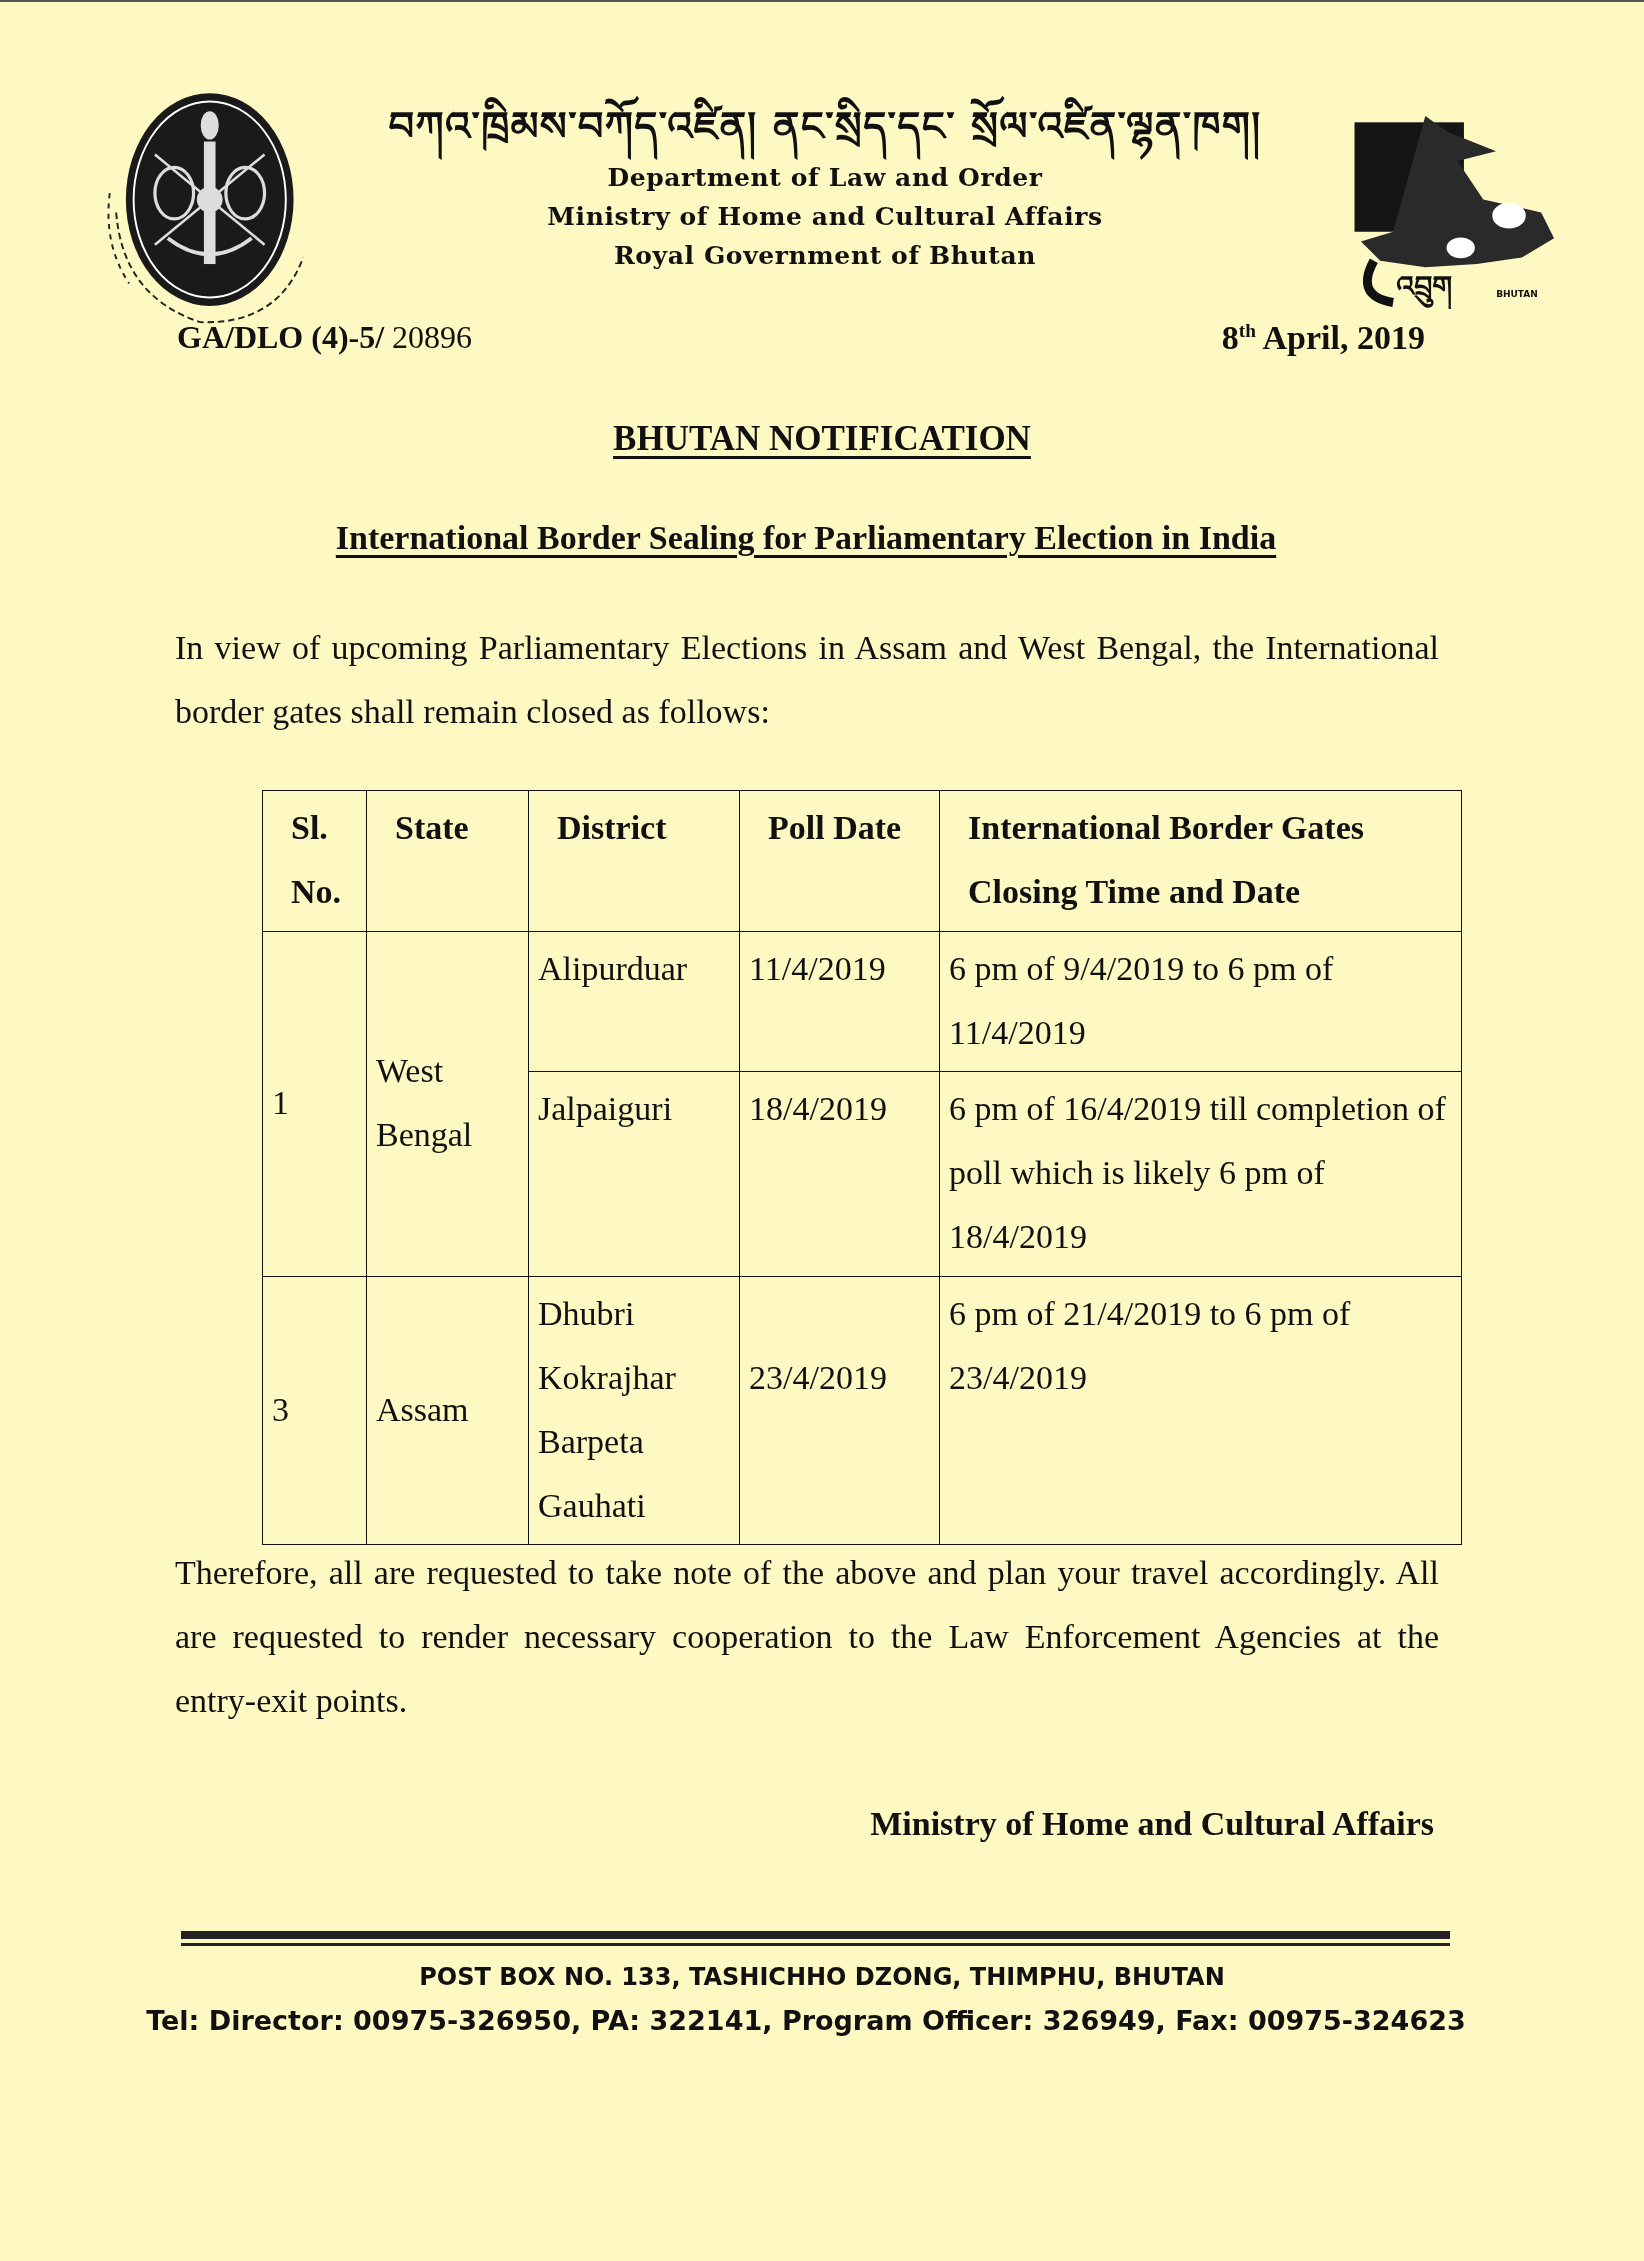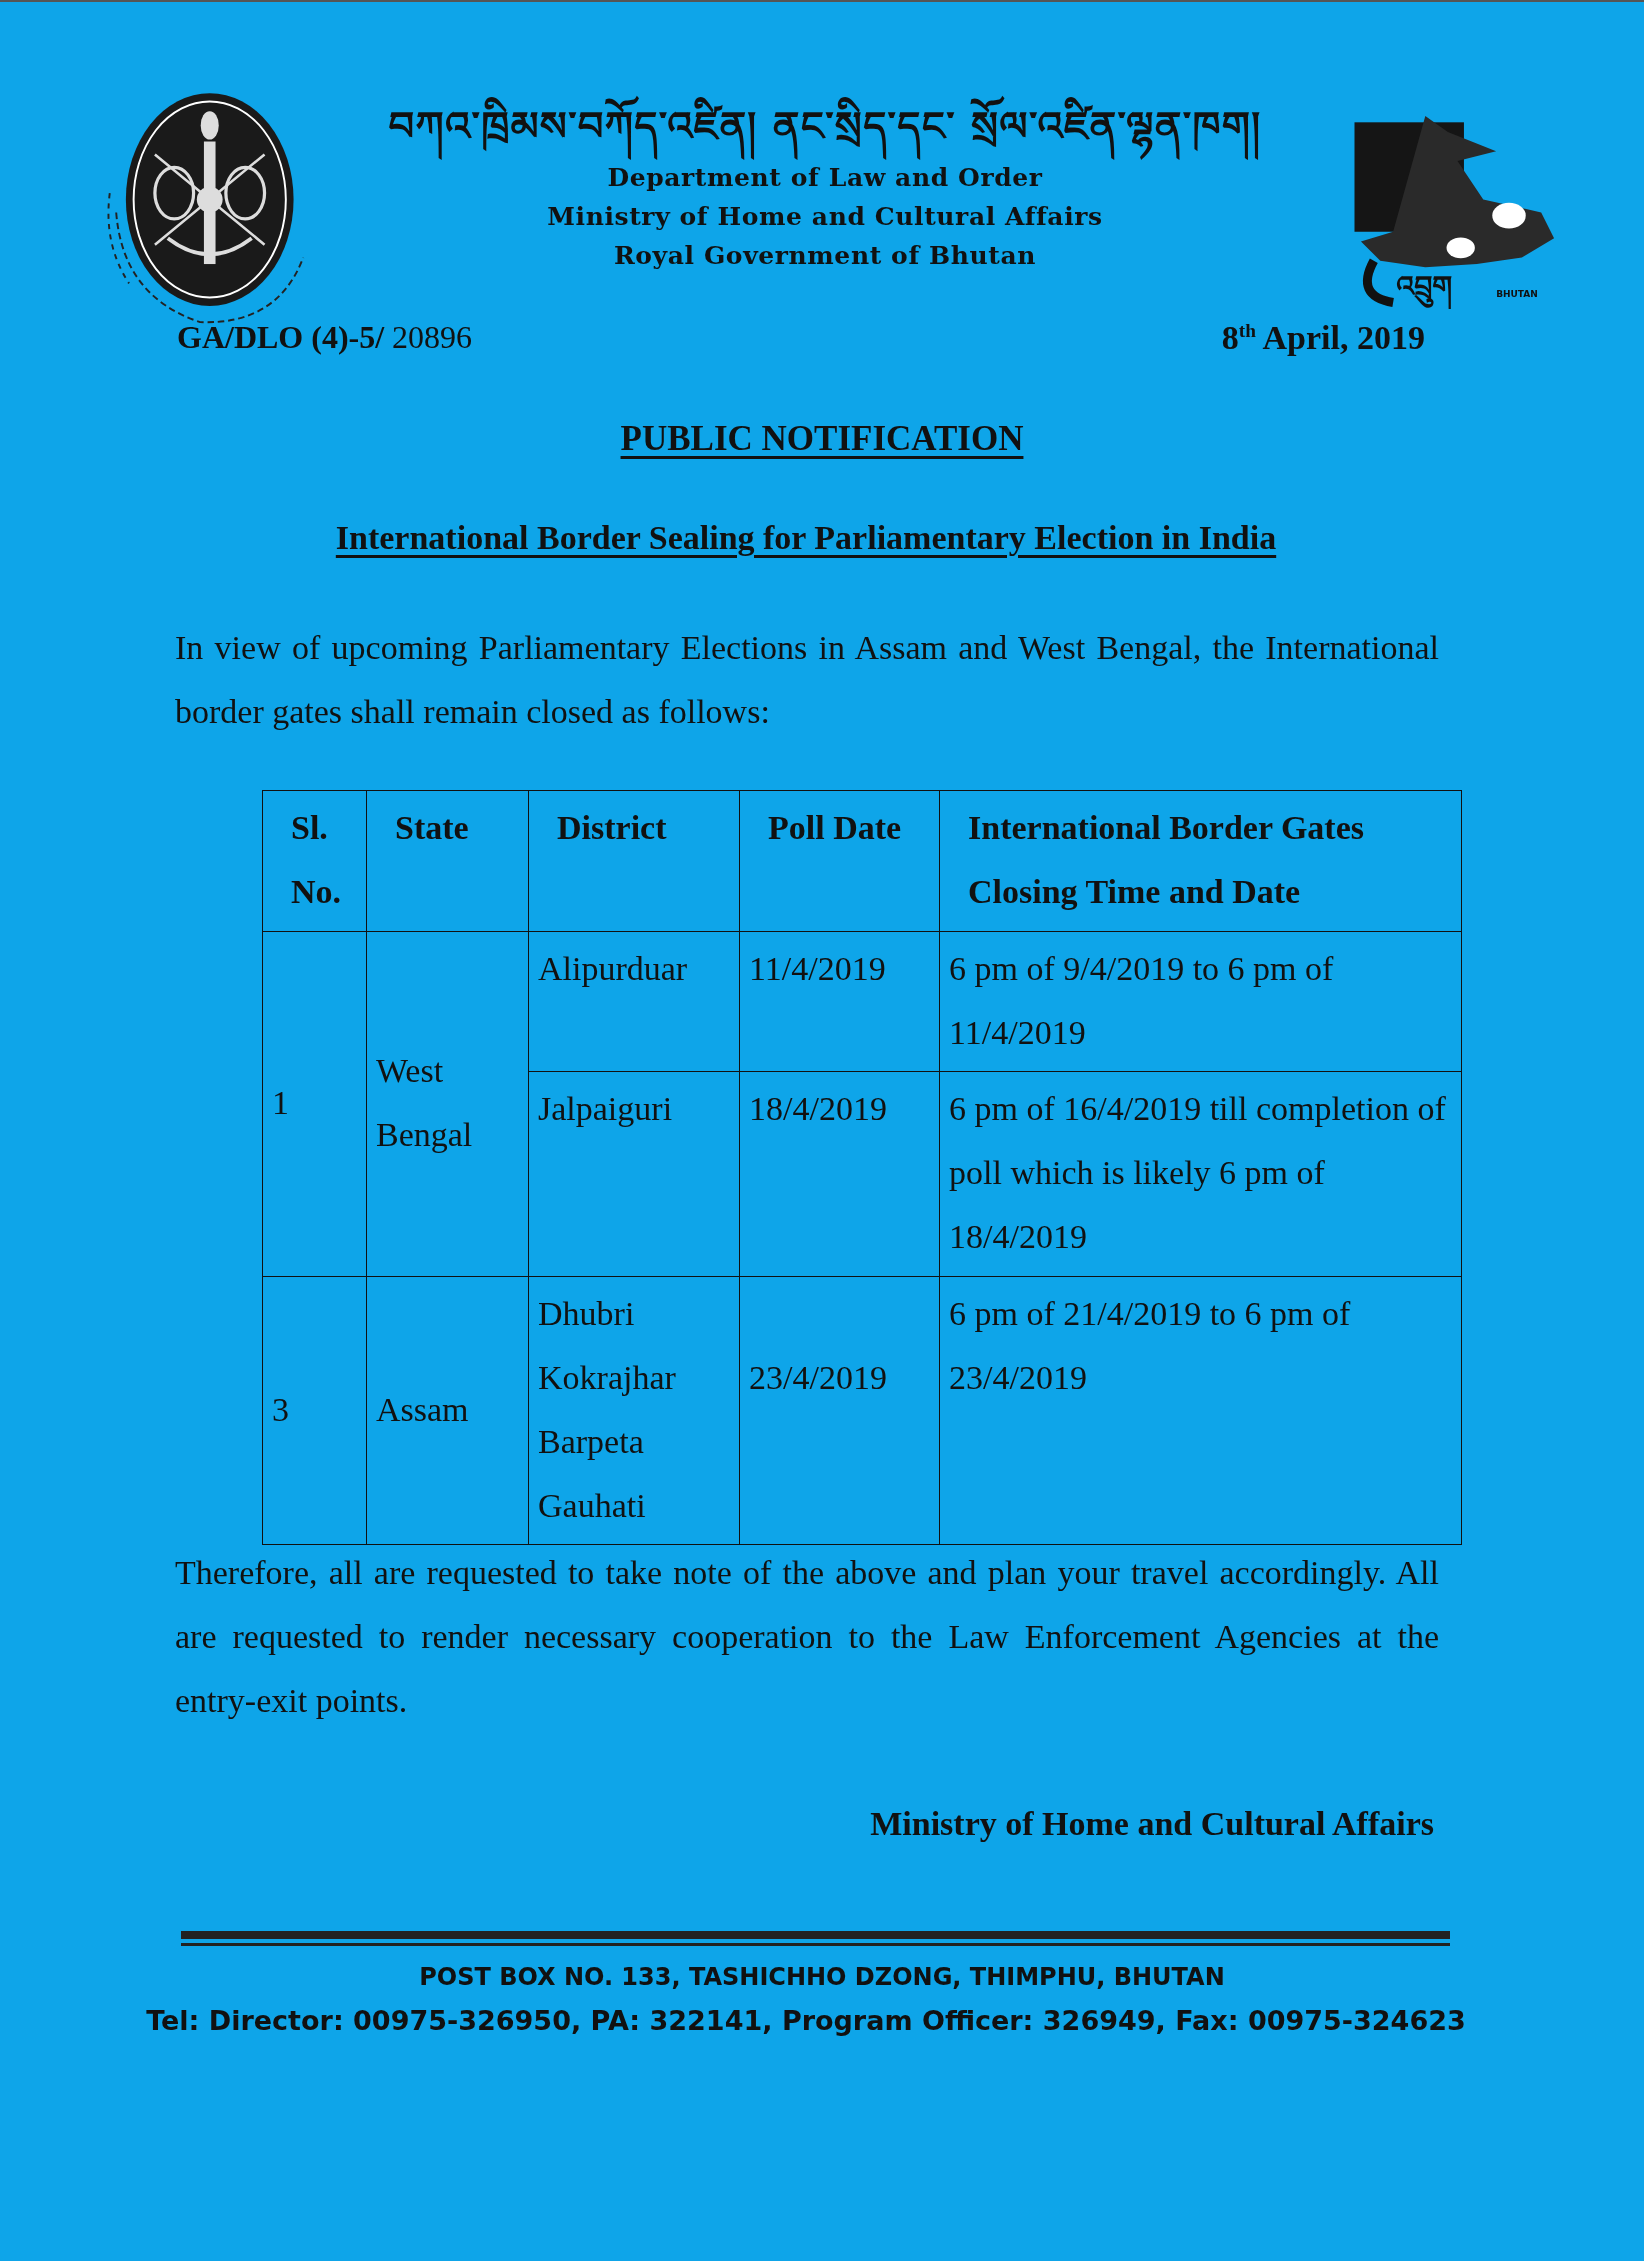--- a/index.html
+++ b/index.html
@@ -1,17 +1,17 @@
 <!DOCTYPE html>
 <html style="font-size:10.3px"><head>
 <meta charset="utf-8">
 <style>
   html, body { margin: 0; padding: 0; background: #ffffff; }
   body { width: 1644px; height: 2261px; position: relative; overflow: hidden; font-family: "Liberation Serif", serif; color: #111; }
-  .page { position: absolute; left: 0; top: 0; width: 1644px; height: 2261px; background: #0ea5e9; }
+  .page { position: absolute; left: 0; top: 0; width: 1644px; height: 2261px; background: #fef9c3; }
   .top-edge { position: absolute; left: 0; top: 0; width: 1644px; height: 1.9px; background: #555; }
 
   
   .emblem { position: absolute; left: 71px; top: 77px; width: 271px; height: 258px; }
   
   .logo-right { position: absolute; left: 1335px; top: 103px; width: 245px; height: 206px; }
 
   .header-text { position: absolute; left: 335px; top: 97px; width: 980px; text-align: center; }
   .dz-line { font-family: "DejaVu Sans", sans-serif; font-size: 40px; font-weight: bold; letter-spacing: 1.3px; line-height: 58px; height: 61px; white-space: nowrap; }
   .hdr-line { font-family: "DejaVu Serif", serif; font-weight: bold; font-size: 25px; line-height: 39px; letter-spacing: 0.6px; }
@@ -85,21 +85,21 @@
 
   <div class="ref">
     <span>GA/DLO (4)-5/</span>
     <span class="num">20896</span>
   </div>
   <div class="date">
     <span>8</span><sup>th</sup>
     <span>April, 2019</span>
   </div>
 
-  <div class="title"><span>PUBLIC NOTIFICATION</span></div>
+  <div class="title"><span>BHUTAN NOTIFICATION</span></div>
   <div class="subtitle"><span>International Border Sealing for Parliamentary Election in India</span></div>
 
   <div class="para para1">In view of upcoming Parliamentary Elections in Assam and West Bengal, the International border gates shall remain closed as follows:</div>
 
   <table class="gates">
     <tbody>
         <tr>
       <th class="c1">Sl. No.</th>
       <th class="c2">State</th>
       <th class="c3">District</th>

